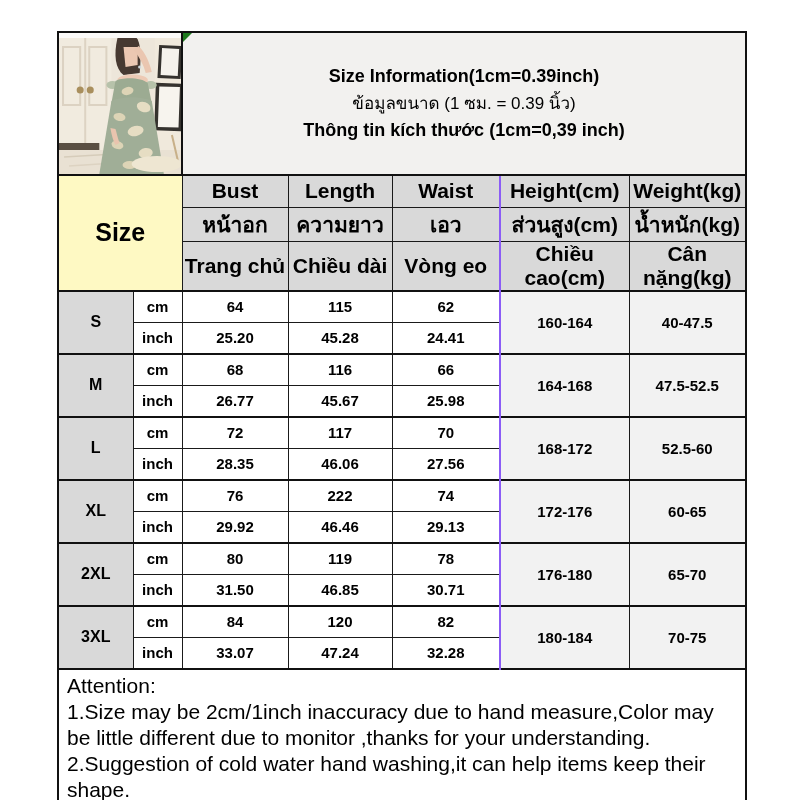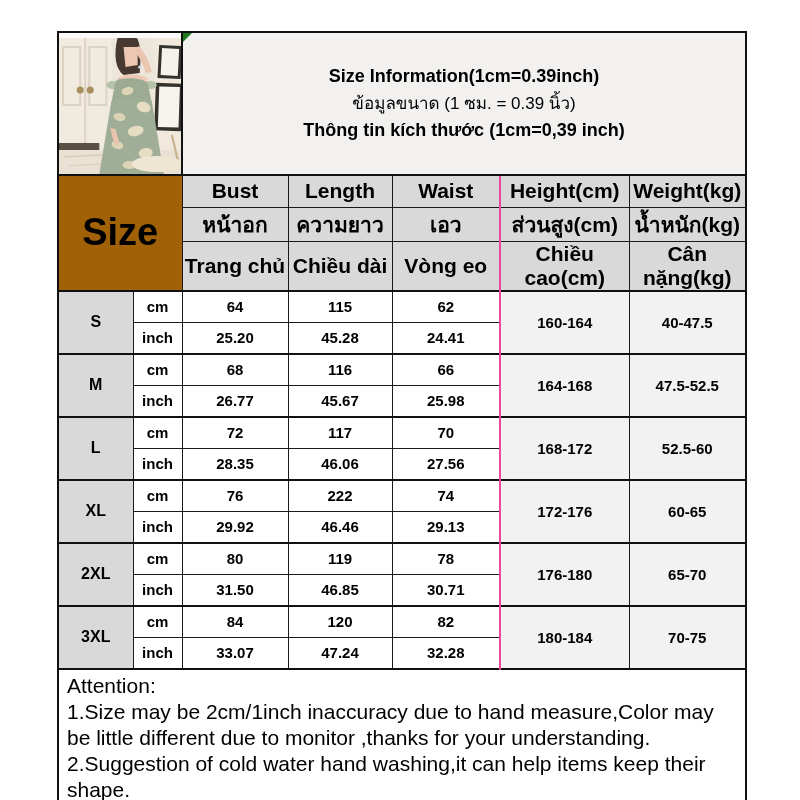--- a/index.html
+++ b/index.html
@@ -5,39 +5,39 @@
   * { margin:0; padding:0; box-sizing:border-box; }
   html,body { width:800px; height:800px; background:#ffffff;
               font-family:"Liberation Sans", sans-serif; color:#000; }
   .sheet { position:absolute; left:57px; top:31px; width:688px; }
   table.size-table { border-collapse:collapse; table-layout:fixed; width:688px;
                      border:2px solid #111; }
   td { border:1px solid #1a1a1a; text-align:center; vertical-align:middle;
        font-weight:bold; font-size:15px; overflow:hidden; }
 
   
-  td.thickL { border-left:2px solid #ec4899; }
+  td.thickL { border-left:2px solid #8b5cf6; }
   tr.group-top > td { border-top:2px solid #111; }
   tr.hdr-first > td { border-top:2px solid #111; }
   tr#foot-row > td { border-top:2px solid #111; }
 
   
   tr.title-row { height:141px; }
   td.photo-cell { padding:0; background:#ede6da; border-right:2px solid #111; }
   td.photo-cell svg { display:block; }
   td.title-cell { background:#f2f1ef; position:relative; }
   .flag-triangle { position:absolute; left:0; top:0; width:0; height:0;
                    border-left:9px solid #1e7a1e; border-bottom:9px solid transparent; }
   .title-line1, .title-line3 { font-size:18px; font-weight:bold; line-height:27px; }
   .title-line2 { font-size:17px; font-weight:normal; line-height:27px; }
 
   
   tr.hdr { height:32px; }
   td.hdr-cell { background:#d9d9d9; font-size:21px; }
-  td.size-big { background:#a16207; font-size:38px; font-weight:bold; }
+  td.size-big { background:#fef9c3; font-size:25px; font-weight:bold; }
 
   
   tr.data-row { height:31.5px; }
   td.size-label { background:#d9d9d9; font-size:16px; }
   td.unit-cell { background:#ffffff; }
   td.val-cell { background:#ffffff; }
   td.range-cell { background:#f2f2f2; }
 
   
   tr.foot { height:119px; }

